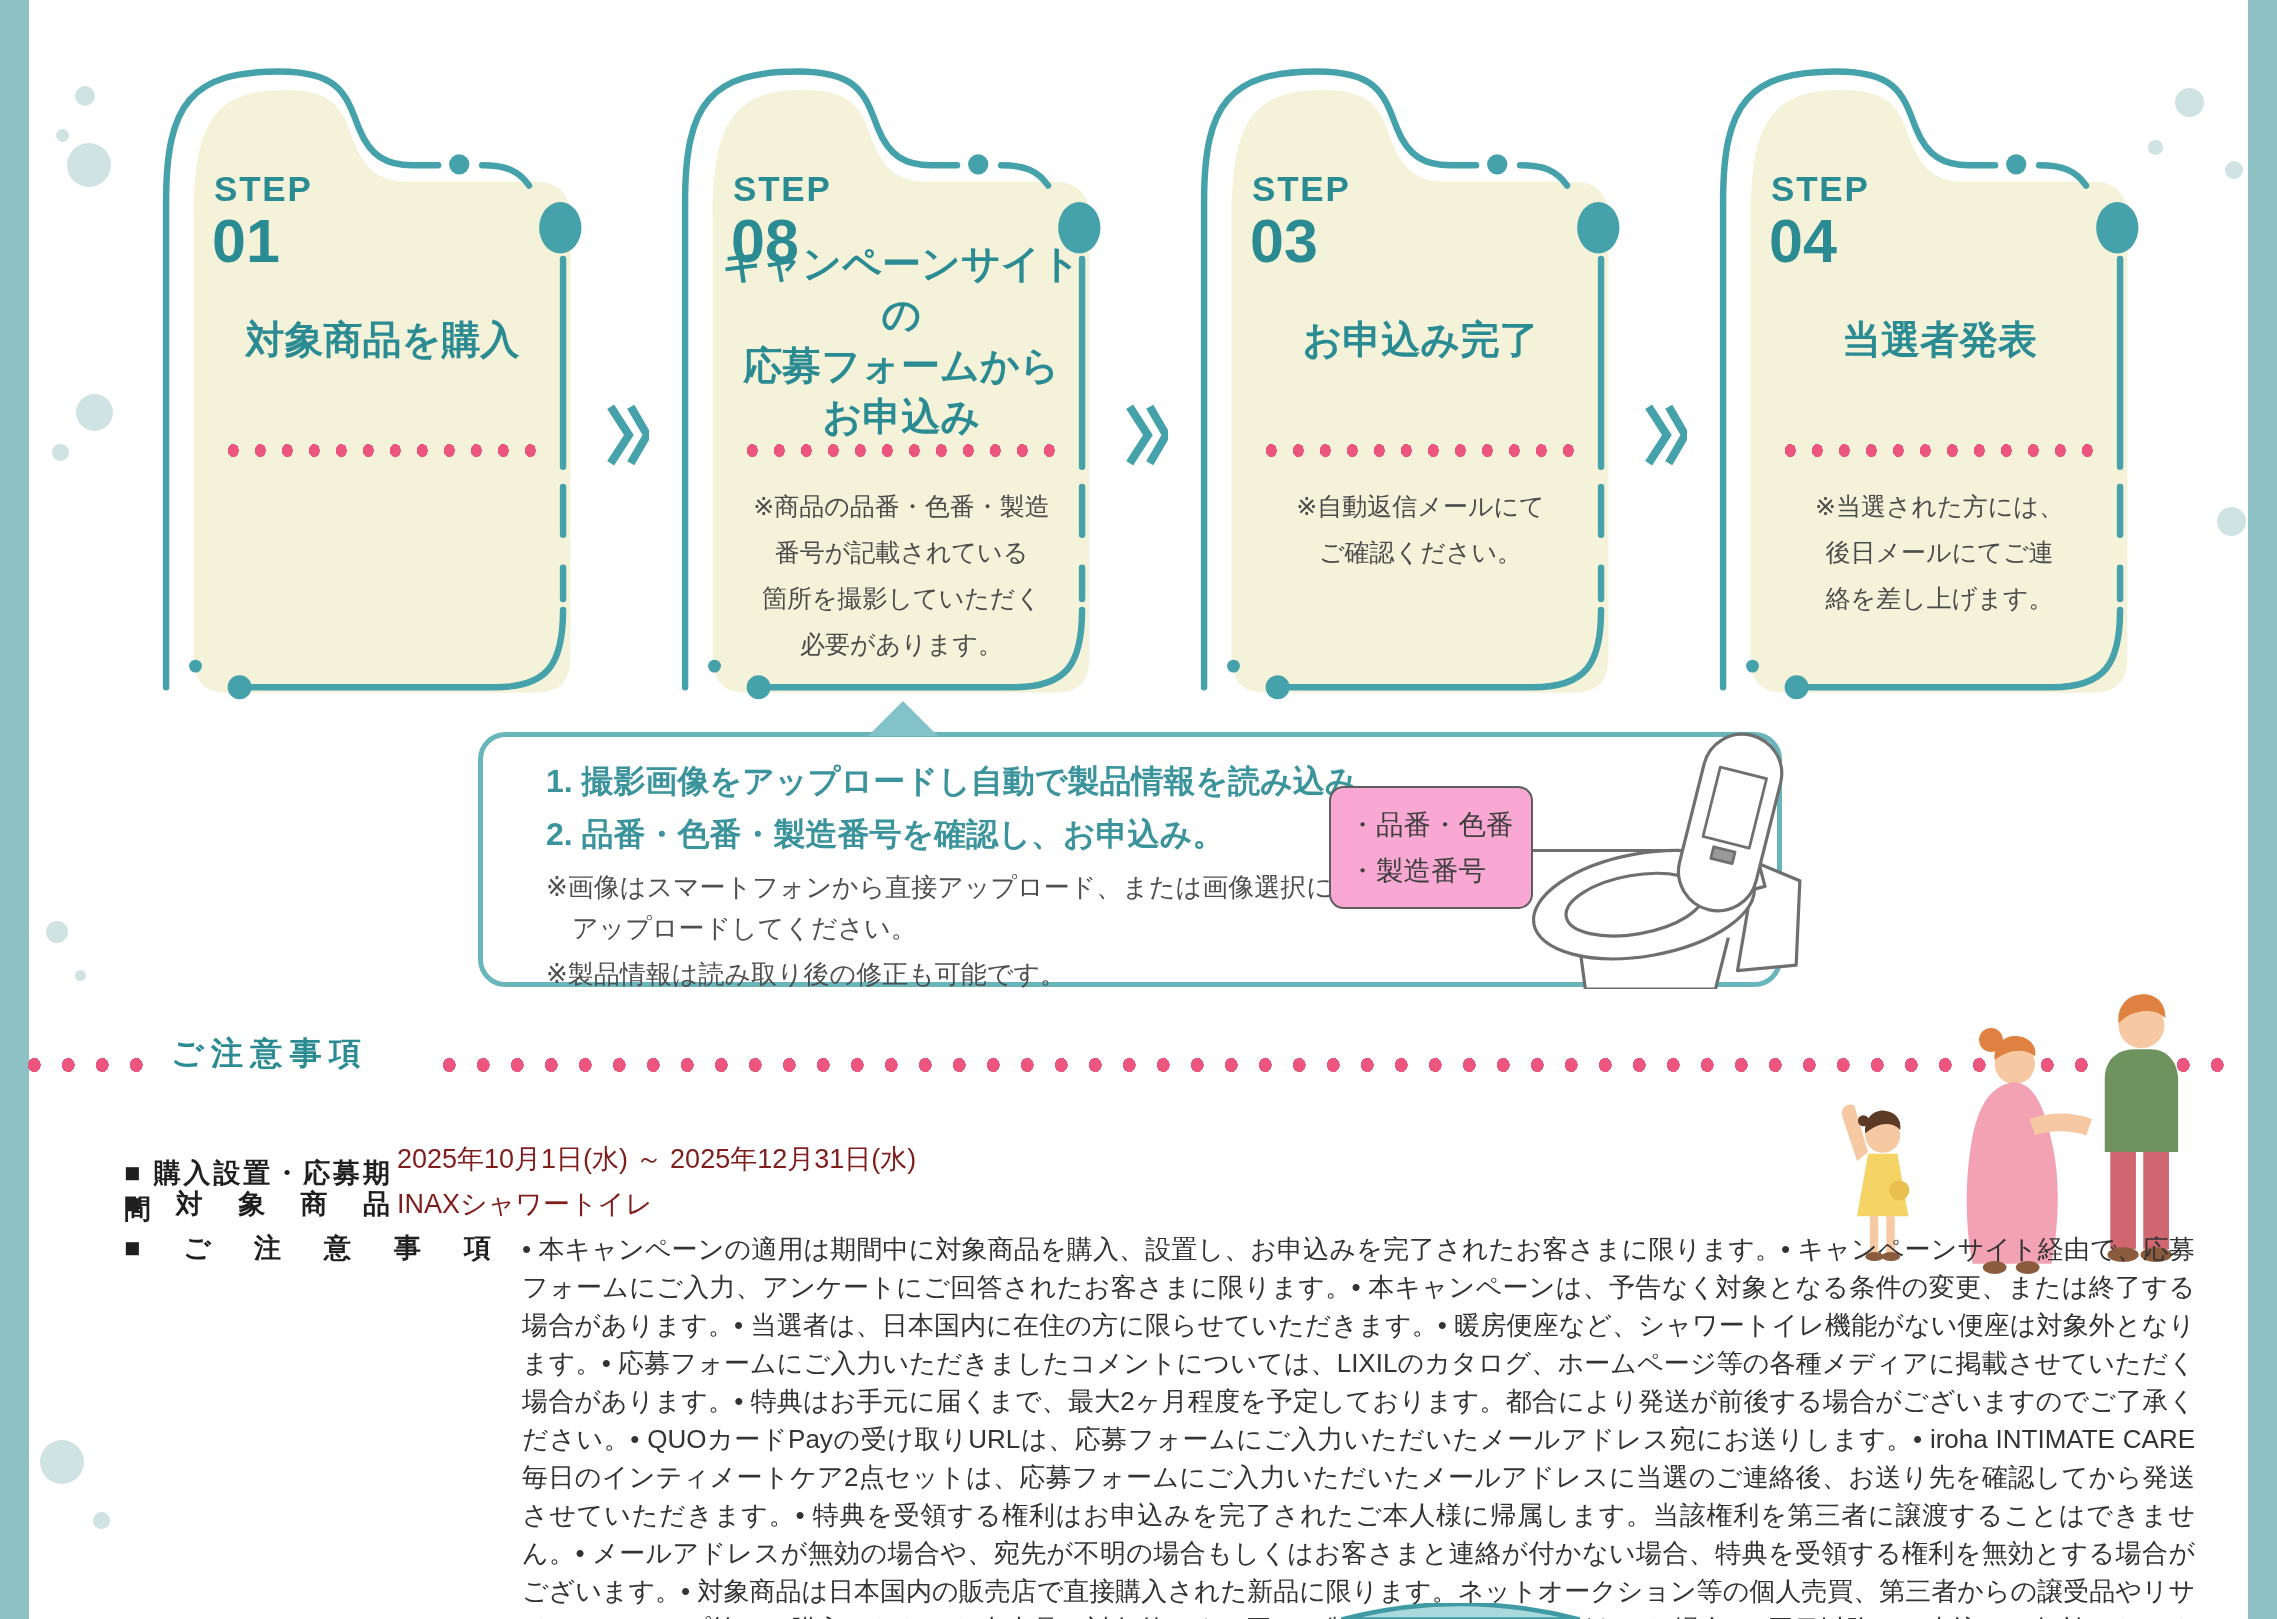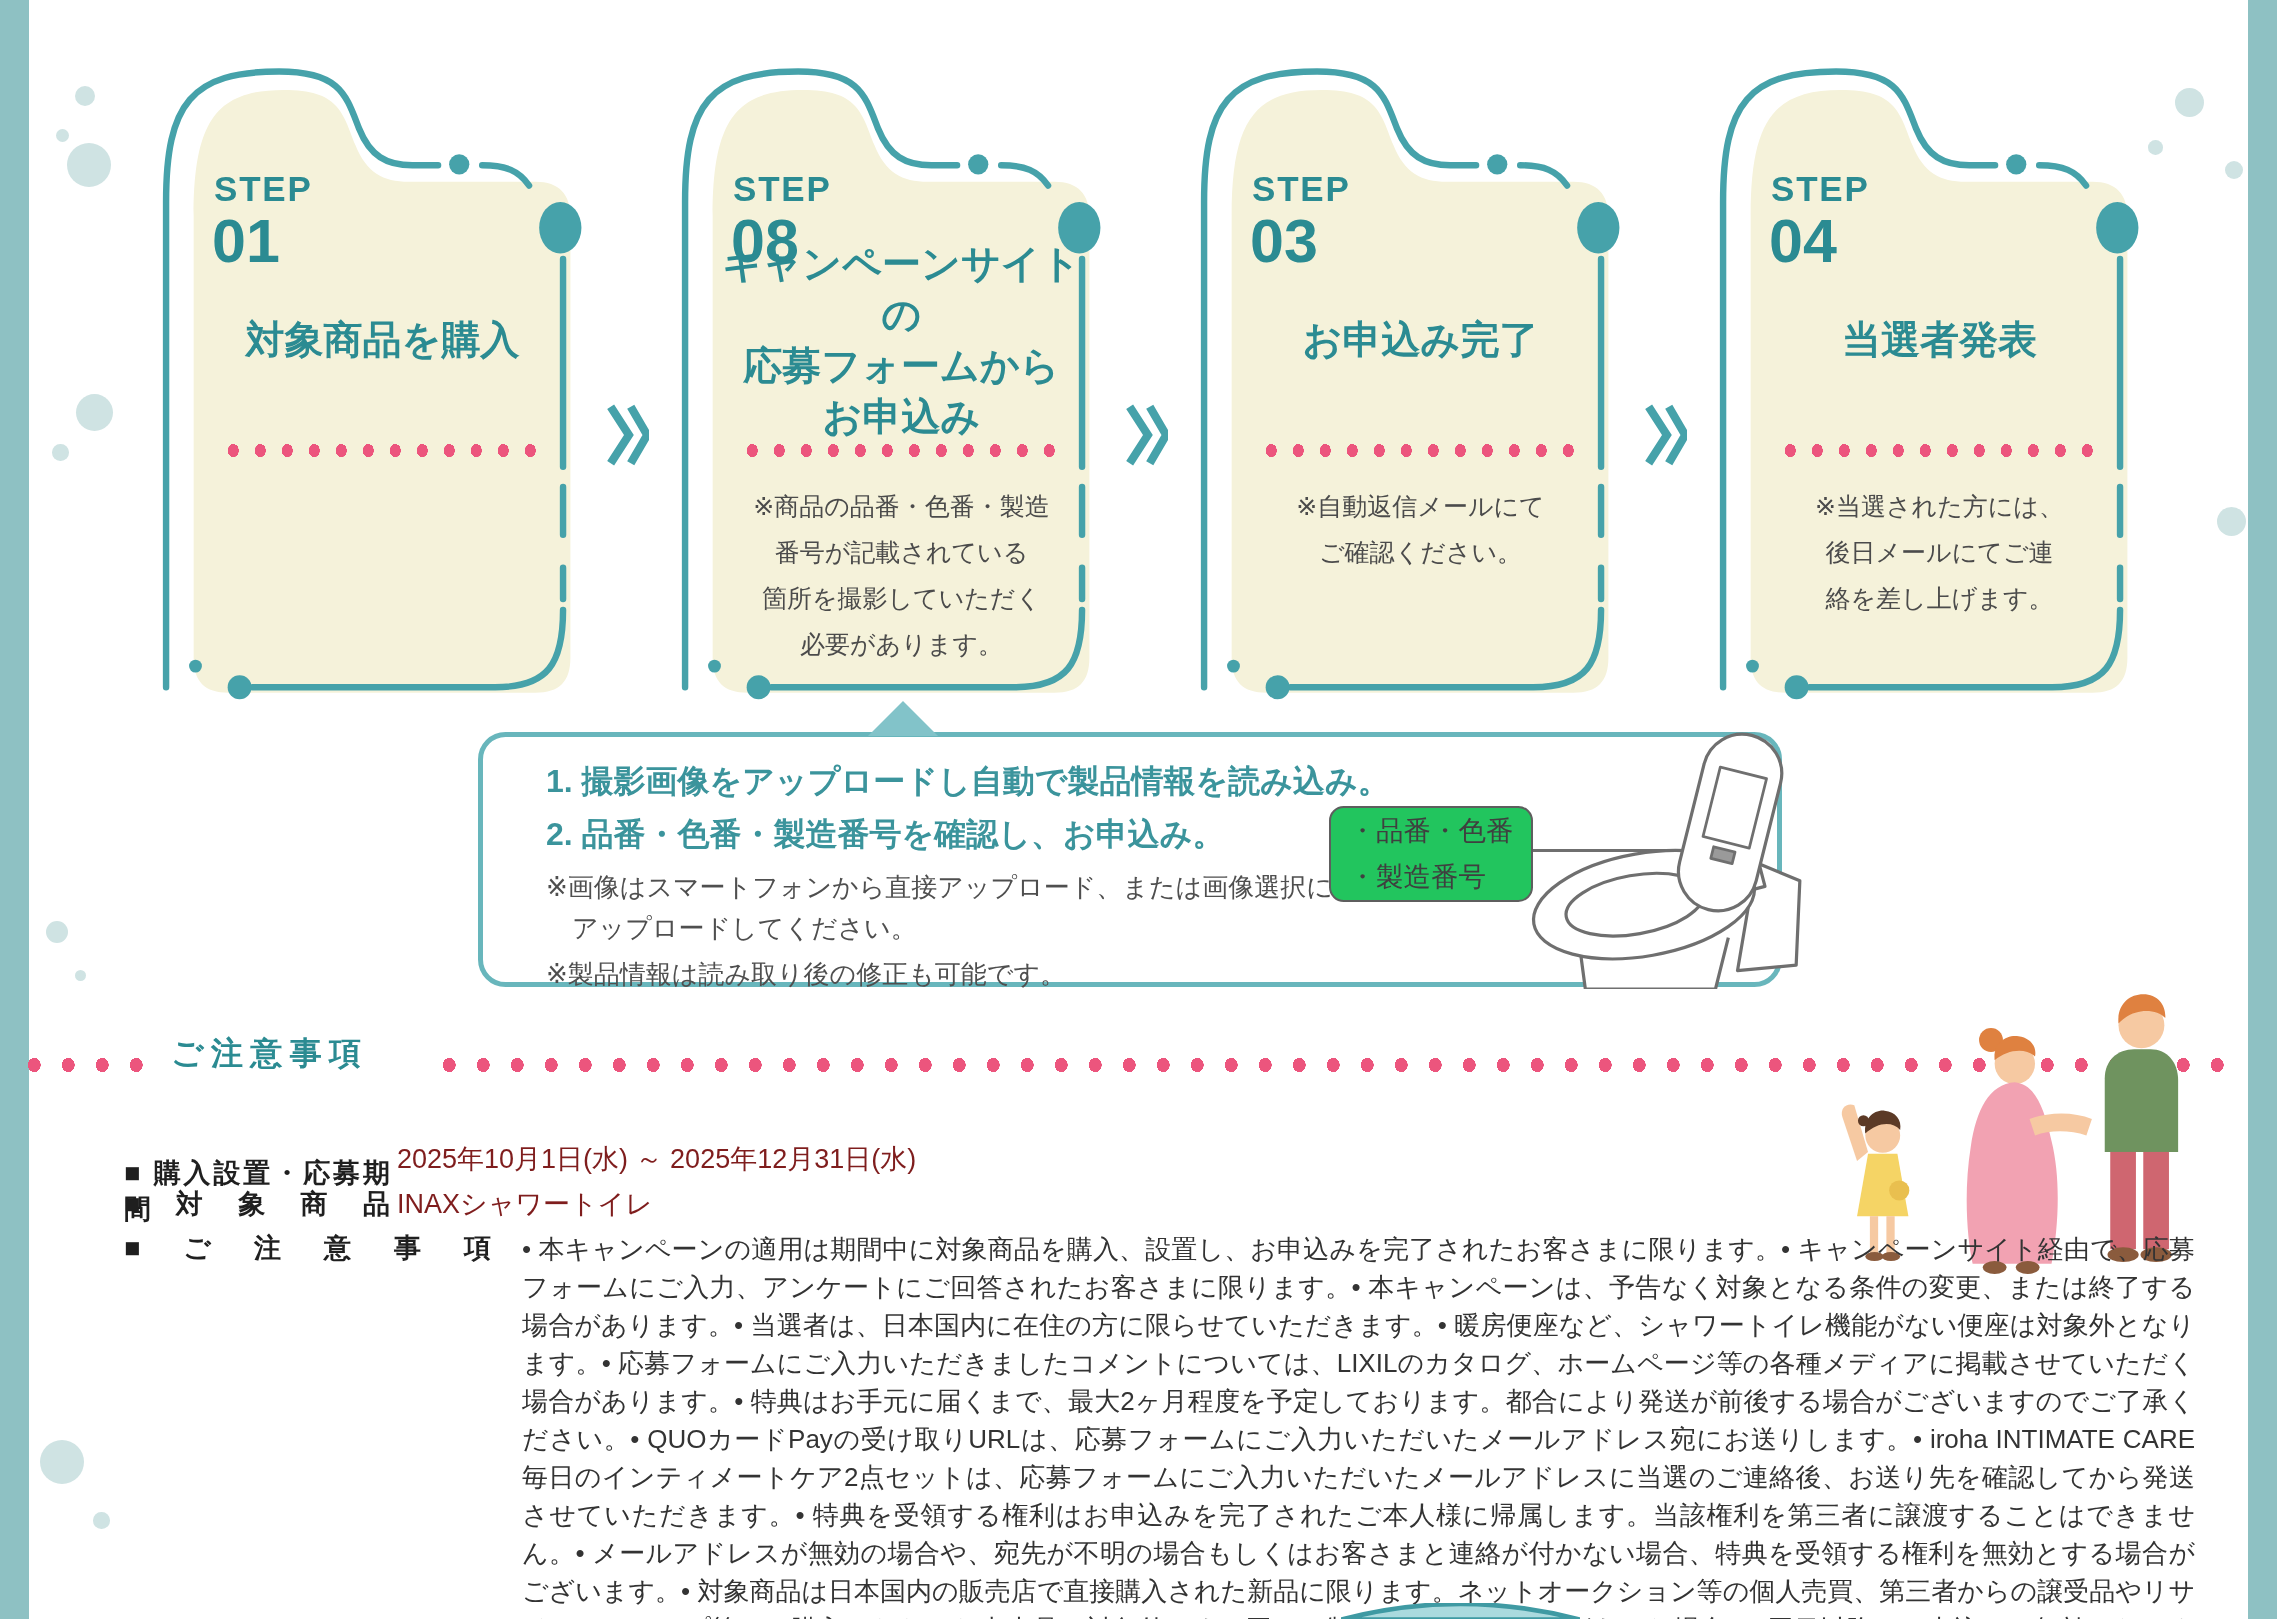--- a/index.html
+++ b/index.html
@@ -20,21 +20,21 @@
   .card-note{position:absolute;left:39px;top:428px;width:377px;text-align:center;font-size:25px;color:#4b4b4b;line-height:46px;white-space:pre-line;}
 
   .chevron{position:absolute;top:403px;}
 
   
   .callout{position:absolute;left:478px;top:732px;width:1304px;height:255px;border:5.5px solid #68b6bc;border-radius:27.5px;background:#ffffff;box-sizing:border-box;}
   .callout-pointer{position:absolute;left:868px;top:701px;width:70px;height:35px;background:#82c3c9;clip-path:polygon(50% 0,100% 100%,0 100%);}
   .co-text{position:absolute;left:546px;top:755px;width:900px;}
   .co-num{font-size:32px;font-weight:700;color:#3b949c;line-height:53px;}
   .co-note{font-size:26px;color:#4f4f4f;line-height:41px;white-space:pre-line;margin-top:5.5px;}
-  .label-box{position:absolute;left:1329px;top:786px;width:204px;height:96px;border:2.8px solid #5e5e5e;border-radius:14.7px;background:#22c55e;box-sizing:border-box;display:flex;align-items:center;justify-content:center;font-size:27.5px;color:#3f3f3f;line-height:46px;white-space:pre-line;margin-top:20px;}
+  .label-box{position:absolute;left:1329px;top:786px;width:204px;height:123px;border:2.8px solid #5e5e5e;border-radius:14.7px;background:#f9a8d4;box-sizing:border-box;display:flex;align-items:center;justify-content:center;font-size:27.5px;color:#3f3f3f;line-height:46px;white-space:pre-line;}
   .connector{position:absolute;left:1533px;top:849px;width:176px;height:2.8px;background:#6f6f6f;}
   .toilet{position:absolute;left:1497px;top:725px;}
 
   
   .notice-dots{position:absolute;top:1056px;height:18.4px;background-image:radial-gradient(6.4px 7.3px at 8.3px 9.2px,#ec557d 98%,transparent 100%);background-size:34px 18.4px;background-repeat:repeat-x;}
   .notice-title{position:absolute;left:171px;top:1032px;font-size:32px;font-weight:800;color:#2b8b92;letter-spacing:7.3px;}
   .row-label{position:absolute;left:124px;font-size:27px;font-weight:700;color:#1f1f1f;text-align:justify;text-align-last:justify;}
   .row-value{position:absolute;left:397px;font-size:27px;color:#7f1d1d;}
   .notice-para{position:absolute;left:522px;top:1230px;width:1673px;font-size:26px;color:#333333;line-height:38px;text-align:justify;}
   .family{position:absolute;left:1802px;top:972px;}

